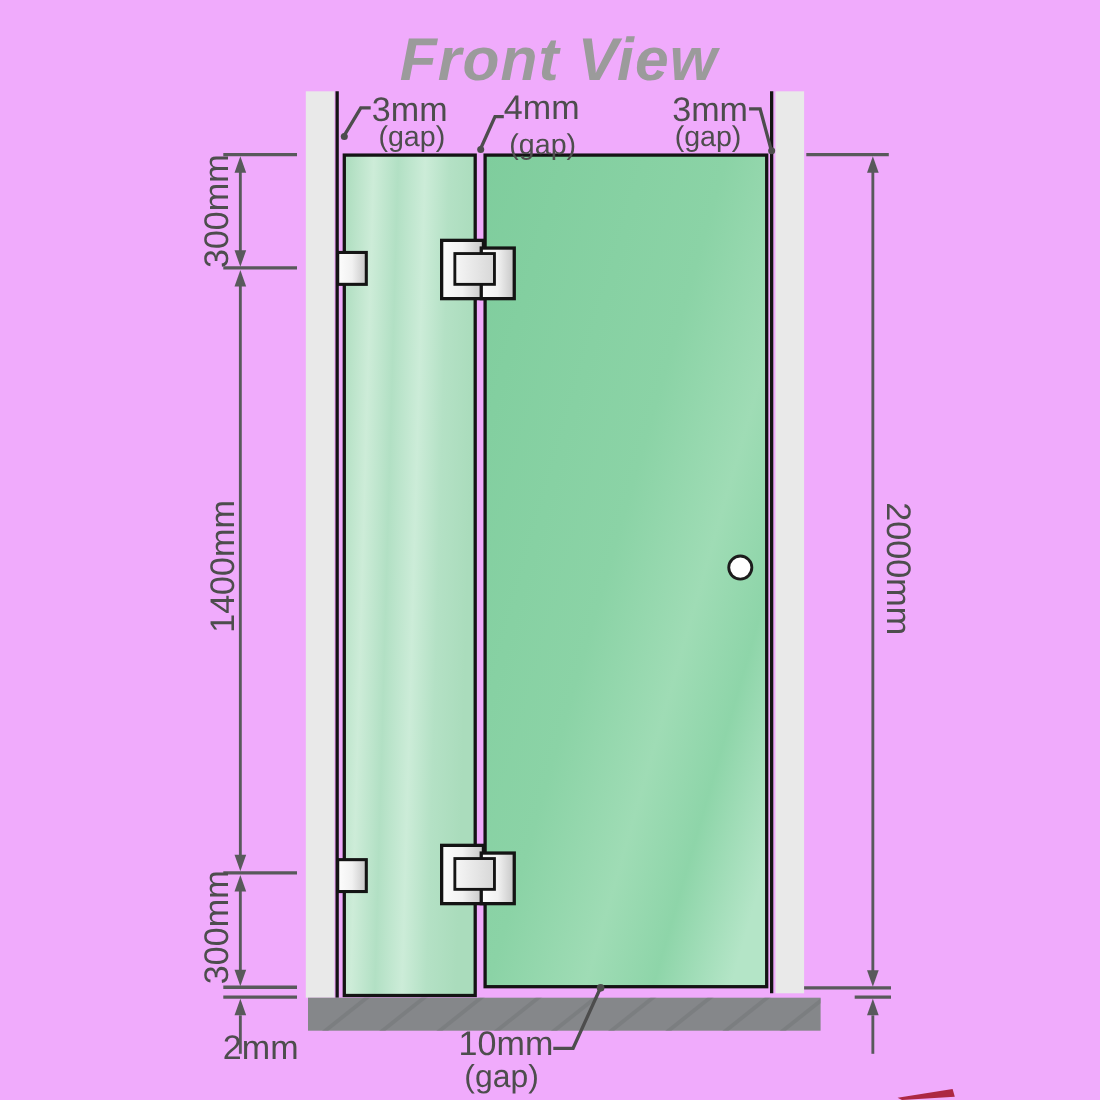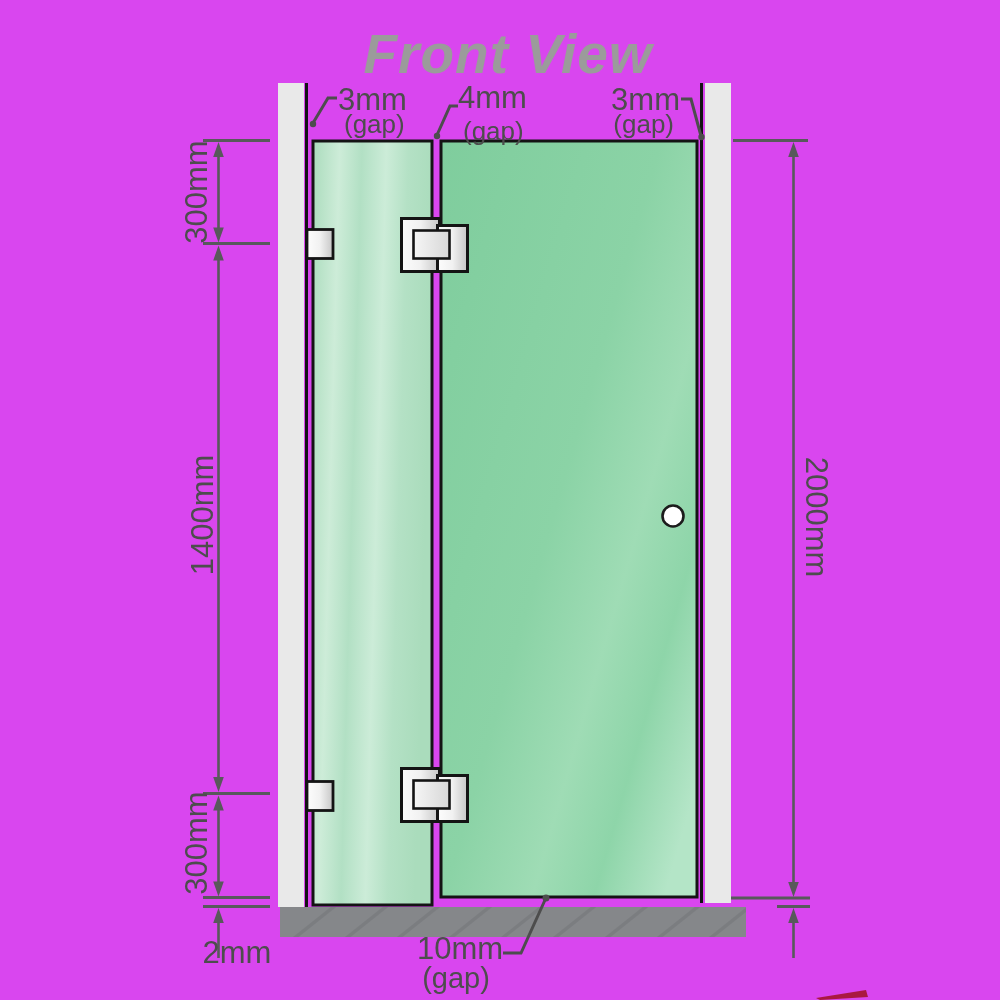--- a/index.html
+++ b/index.html
@@ -1,16 +1,16 @@
 <!DOCTYPE html>
 <html><head>
 <meta charset="utf-8">
 <style>
   html,body{margin:0;padding:0;background:#ffffff;}
-  .stage{position:relative;width:1000px;height:1000px;background:#d946ef;overflow:hidden;
+  .stage{position:relative;width:1000px;height:1000px;background:#f0abfc;overflow:hidden;
          font-family:"Liberation Sans", sans-serif;}
   svg{display:block;}
   text{font-family:"Liberation Sans", sans-serif;}
 </style>
 </head>
 <body>
 
 <div class="stage">
 <svg width="1000" height="1000" viewBox="0 0 1000 1000">
   <defs>

